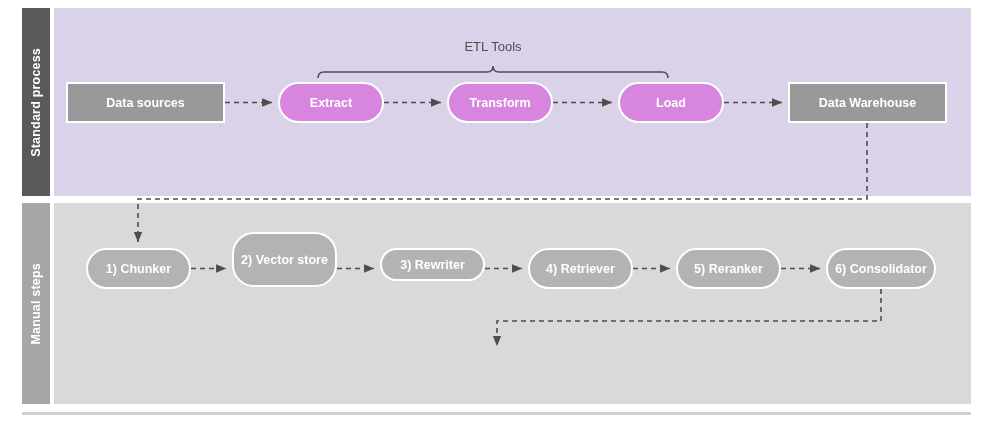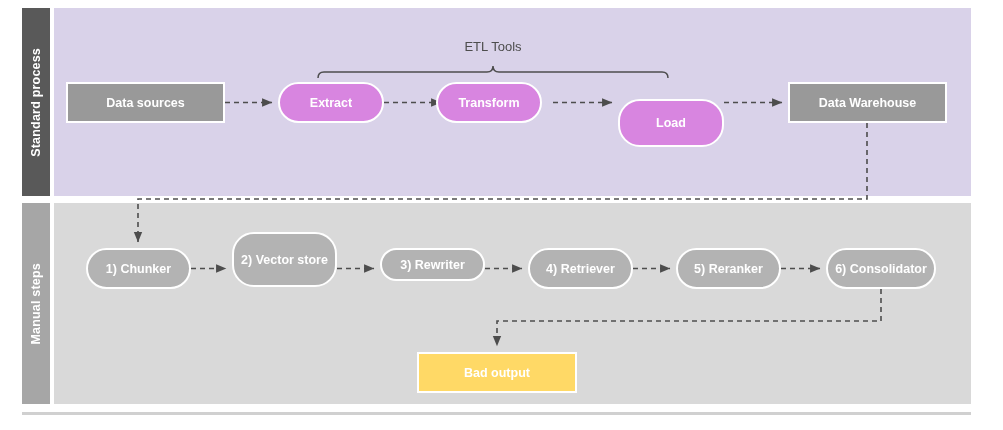--- a/index.html
+++ b/index.html
@@ -123,25 +123,25 @@
   </svg>
 
   <div class="node rect" style="left:66px; top:82px; width:159px; height:41px; background:#999999;">
     <span>Data sources</span>
   </div>
 
   <div class="node pill" style="left:278px; top:82px; width:106px; height:41px; background:#d885e0;">
     <span>Extract</span>
   </div>
 
-  <div class="node pill" style="left:436px; top:82px; width:106px; height:41px; background:#d885e0;">
+  <div class="node pill" style="left:447px; top:82px; width:106px; height:41px; background:#d885e0;">
     <span>Transform</span>
   </div>
 
-  <div class="node pill" style="left:618px; top:99px; width:106px; height:48px; background:#d885e0;">
+  <div class="node pill" style="left:618px; top:82px; width:106px; height:41px; background:#d885e0;">
     <span>Load</span>
   </div>
 
   <div class="node rect" style="left:788px; top:82px; width:159px; height:41px; background:#999999;">
     <span>Data Warehouse</span>
   </div>
 
   <div class="node pill" style="left:86px; top:248px; width:105px; height:41px; background:#b3b3b3;">
     <span>1) Chunker</span>
   </div>
@@ -159,21 +159,18 @@
   </div>
 
   <div class="node pill" style="left:676px; top:248px; width:105px; height:41px; background:#b3b3b3;">
     <span>5) Reranker</span>
   </div>
 
   <div class="node pill" style="left:826px; top:248px; width:110px; height:41px; background:#b3b3b3;align-items:center;">
     <span>6) Consolidator</span>
   </div>
 
-  <div class="node rect" style="left:417px; top:352px; width:160px; height:41px; background:#ffd966;">
-    <span>Bad output</span>
-  </div>
 
   <div class="bracket-label" style="left:493px; top:46px; transform:translate(-50%,-50%);">ETL Tools</div>
 
   <div class="bottom-rule" style="left:22px; top:412px; width:949px; height:3px;"></div>
 
 </div>
 
 </body></html>

